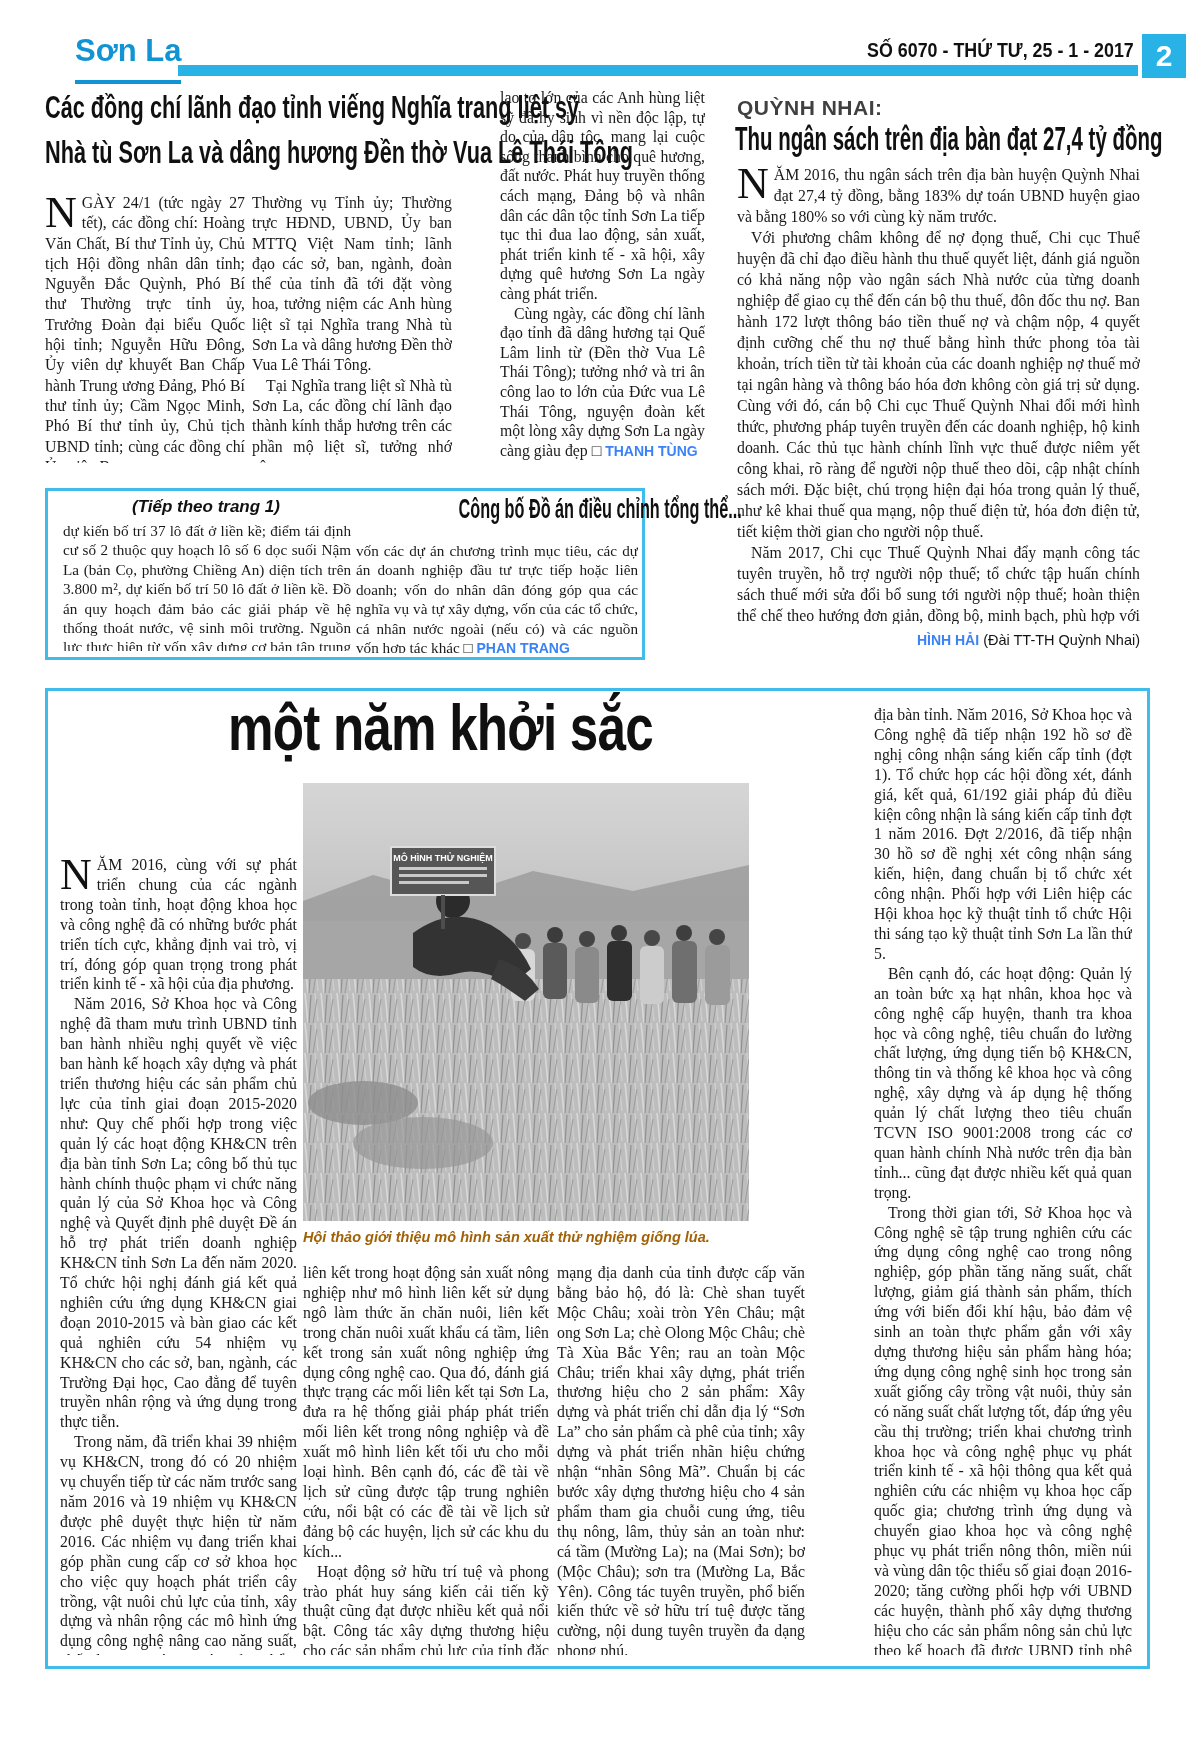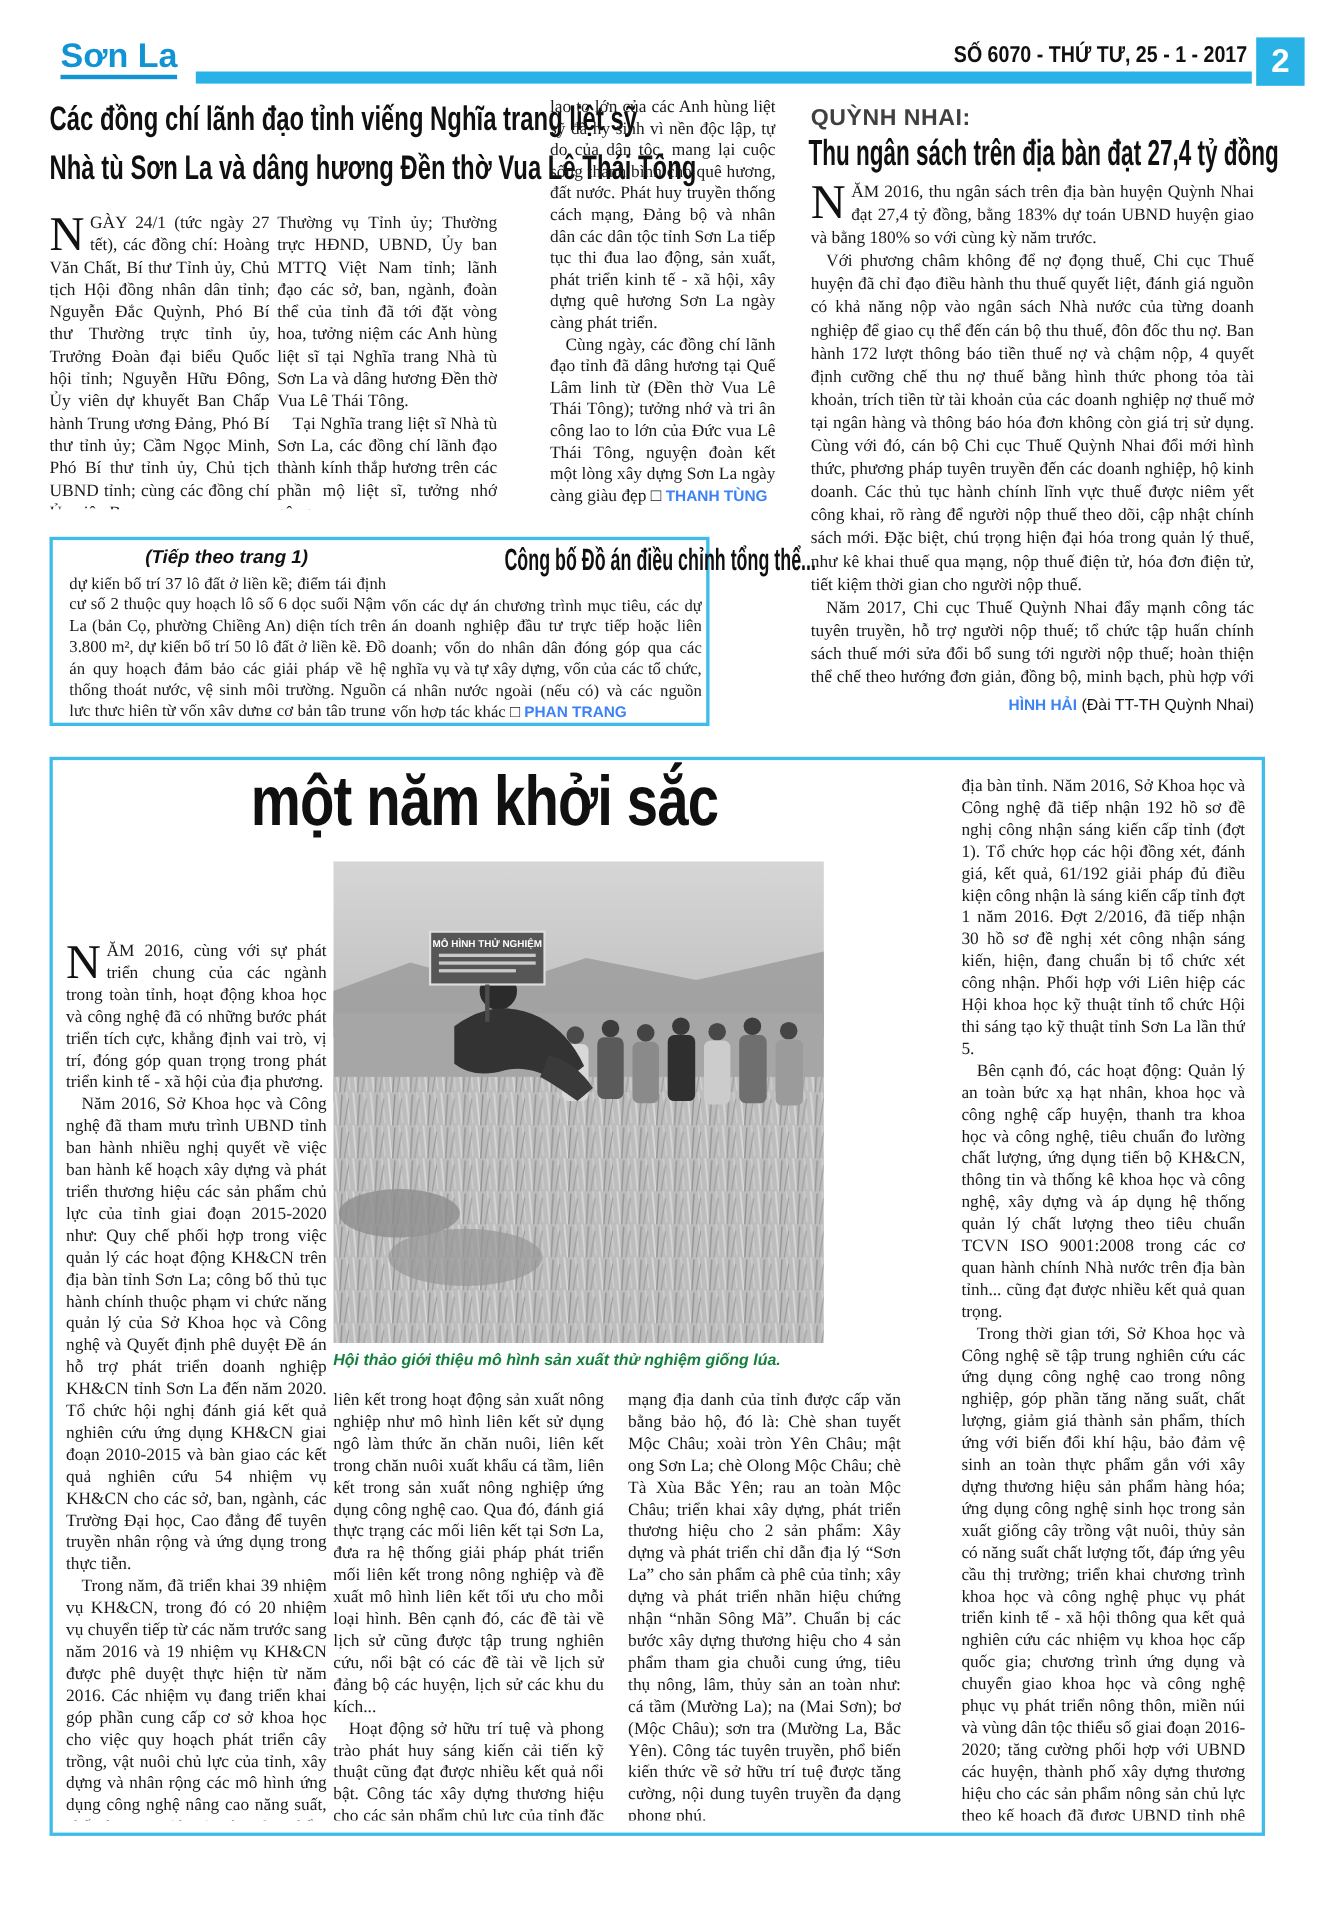--- a/index.html
+++ b/index.html
@@ -9,23 +9,23 @@
   .cond{display:inline-block;transform-origin:0 50%;white-space:nowrap;
         font-family:"Liberation Sans",sans-serif;font-weight:bold;color:#101010;}
   .body-text{text-align:justify;font-size:15.8px;color:#1a1a1a;}
   .body-text p{margin:0;}
   .ind{text-indent:14px;}
   .dc{float:left;font:400 44px/38px "Liberation Serif",serif;padding:1px 5px 0 0;color:#111;}
   .by{font-family:"Liberation Sans",sans-serif;font-weight:bold;font-size:14px;color:#3b82f6;}
   .byline-r{text-align:right;font-family:"Liberation Sans",sans-serif;font-size:14.5px;}
   .cyan-box{border:3px solid #3fbce9;background:#fff;}
   .masthead{font-family:"Liberation Sans",sans-serif;font-weight:bold;font-style:normal;
-            font-size:31px;color:#1193d4;border-bottom:4px solid #1193d4;padding-bottom:0;}
+            font-size:31px;color:#1193d4;border-bottom:4px solid #1193d4;padding-bottom:12px;margin-left:20px;}
   .kicker{font-family:"Liberation Sans",sans-serif;font-weight:bold;font-size:21px;color:#404040;letter-spacing:.5px;}
-  .caption{font-family:"Liberation Sans",sans-serif;font-weight:bold;font-style:italic;font-size:14.5px;color:#15803d;}
+  .caption{font-family:"Liberation Sans",sans-serif;font-weight:bold;font-style:italic;font-size:14.5px;color:#a16207;}
   .contnote{font-family:"Liberation Sans",sans-serif;font-weight:bold;font-style:italic;font-size:17px;color:#111;text-align:center;}
   .pagenum{display:flex;align-items:center;justify-content:center;background:#29b2e5;color:#fff;
            font-family:"Liberation Sans",sans-serif;font-weight:bold;font-size:30px;}
 </style>
 </head>
 <body>
 
 <div class="page">
 
   <div class="abs" style="left:55px;top:33px;">
@@ -166,21 +166,21 @@
       </svg>
     </div>
 
     <div class="abs caption" style="left:255px;top:538px;width:446px;">Hội thảo giới thiệu mô hình sản xuất thử nghiệm giống lúa.</div>
 
     <div class="abs body-text" style="left:255px;top:572px;width:246px;height:392px;overflow:hidden;line-height:19.9px;">
       <p>liên kết trong hoạt động sản xuất nông nghiệp như mô hình liên kết sử dụng ngô làm thức ăn chăn nuôi, liên kết trong chăn nuôi xuất khẩu cá tầm, liên kết trong sản xuất nông nghiệp ứng dụng công nghệ cao. Qua đó, đánh giá thực trạng các mối liên kết tại Sơn La, đưa ra hệ thống giải pháp phát triển mối liên kết trong nông nghiệp và đề xuất mô hình liên kết tối ưu cho mỗi loại hình. Bên cạnh đó, các đề tài về lịch sử cũng được tập trung nghiên cứu, nổi bật có các đề tài về lịch sử đảng bộ các huyện, lịch sử các khu du kích...</p>
       <p class="ind">Hoạt động sở hữu trí tuệ và phong trào phát huy sáng kiến cải tiến kỹ thuật cũng đạt được nhiều kết quả nổi bật. Công tác xây dựng thương hiệu cho các sản phẩm chủ lực của tỉnh đặc biệt được quan tâm. Tính đến nay, trên địa bàn tỉnh đã có 6 sản phẩm nông sản chủ lực</p>
     </div>
 
-    <div class="abs body-text" style="left:523px;top:572px;width:248px;height:392px;overflow:hidden;line-height:19.9px;">
+    <div class="abs body-text" style="left:509px;top:572px;width:248px;height:392px;overflow:hidden;line-height:19.9px;">
       <p>mạng địa danh của tỉnh được cấp văn bằng bảo hộ, đó là: Chè shan tuyết Mộc Châu; xoài tròn Yên Châu; mật ong Sơn La; chè Olong Mộc Châu; chè Tà Xùa Bắc Yên; rau an toàn Mộc Châu; triển khai xây dựng, phát triển thương hiệu cho 2 sản phẩm: Xây dựng và phát triển chỉ dẫn địa lý “Sơn La” cho sản phẩm cà phê của tỉnh; xây dựng và phát triển nhãn hiệu chứng nhận “nhãn Sông Mã”. Chuẩn bị các bước xây dựng thương hiệu cho 4 sản phẩm tham gia chuỗi cung ứng, tiêu thụ nông, lâm, thủy sản an toàn như: cá tầm (Mường La); na (Mai Sơn); bơ (Mộc Châu); sơn tra (Mường La, Bắc Yên). Công tác tuyên truyền, phổ biến kiến thức về sở hữu trí tuệ được tăng cường, nội dung tuyên truyền đa dạng phong phú.</p>
 
     </div>
 
     <div class="abs body-text" style="left:826px;top:14px;width:258px;height:950px;overflow:hidden;line-height:19.9px;">
       <p>địa bàn tỉnh. Năm 2016, Sở Khoa học và Công nghệ đã tiếp nhận 192 hồ sơ đề nghị công nhận sáng kiến cấp tỉnh (đợt 1). Tổ chức họp các hội đồng xét, đánh giá, kết quả, 61/192 giải pháp đủ điều kiện công nhận là sáng kiến cấp tỉnh đợt 1 năm 2016. Đợt 2/2016, đã tiếp nhận 30 hồ sơ đề nghị xét công nhận sáng kiến, hiện, đang chuẩn bị tổ chức xét công nhận. Phối hợp với Liên hiệp các Hội khoa học kỹ thuật tỉnh tổ chức Hội thi sáng tạo kỹ thuật tỉnh Sơn La lần thứ 5.</p>
       <p class="ind">Bên cạnh đó, các hoạt động: Quản lý an toàn bức xạ hạt nhân, khoa học và công nghệ cấp huyện, thanh tra khoa học và công nghệ, tiêu chuẩn đo lường chất lượng, ứng dụng tiến bộ KH&amp;CN, thông tin và thống kê khoa học và công nghệ, xây dựng và áp dụng hệ thống quản lý chất lượng theo tiêu chuẩn TCVN ISO 9001:2008 trong các cơ quan hành chính Nhà nước trên địa bàn tỉnh... cũng đạt được nhiều kết quả quan trọng.</p>
       <p class="ind">Trong thời gian tới, Sở Khoa học và Công nghệ sẽ tập trung nghiên cứu các ứng dụng công nghệ cao trong nông nghiệp, góp phần tăng năng suất, chất lượng, giảm giá thành sản phẩm, thích ứng với biến đổi khí hậu, bảo đảm vệ sinh an toàn thực phẩm gắn với xây dựng thương hiệu sản phẩm hàng hóa; ứng dụng công nghệ sinh học trong sản xuất giống cây trồng vật nuôi, thủy sản có năng suất chất lượng tốt, đáp ứng yêu cầu thị trường; triển khai chương trình khoa học và công nghệ phục vụ phát triển kinh tế - xã hội thông qua kết quả nghiên cứu các nhiệm vụ khoa học cấp quốc gia; chương trình ứng dụng và chuyển giao khoa học và công nghệ phục vụ phát triển nông thôn, miền núi và vùng dân tộc thiểu số giai đoạn 2016-2020; tăng cường phối hợp với UBND các huyện, thành phố xây dựng thương hiệu cho các sản phẩm nông sản chủ lực theo kế hoạch đã được UBND tỉnh phê duyệt... □</p>
 
     </div>

